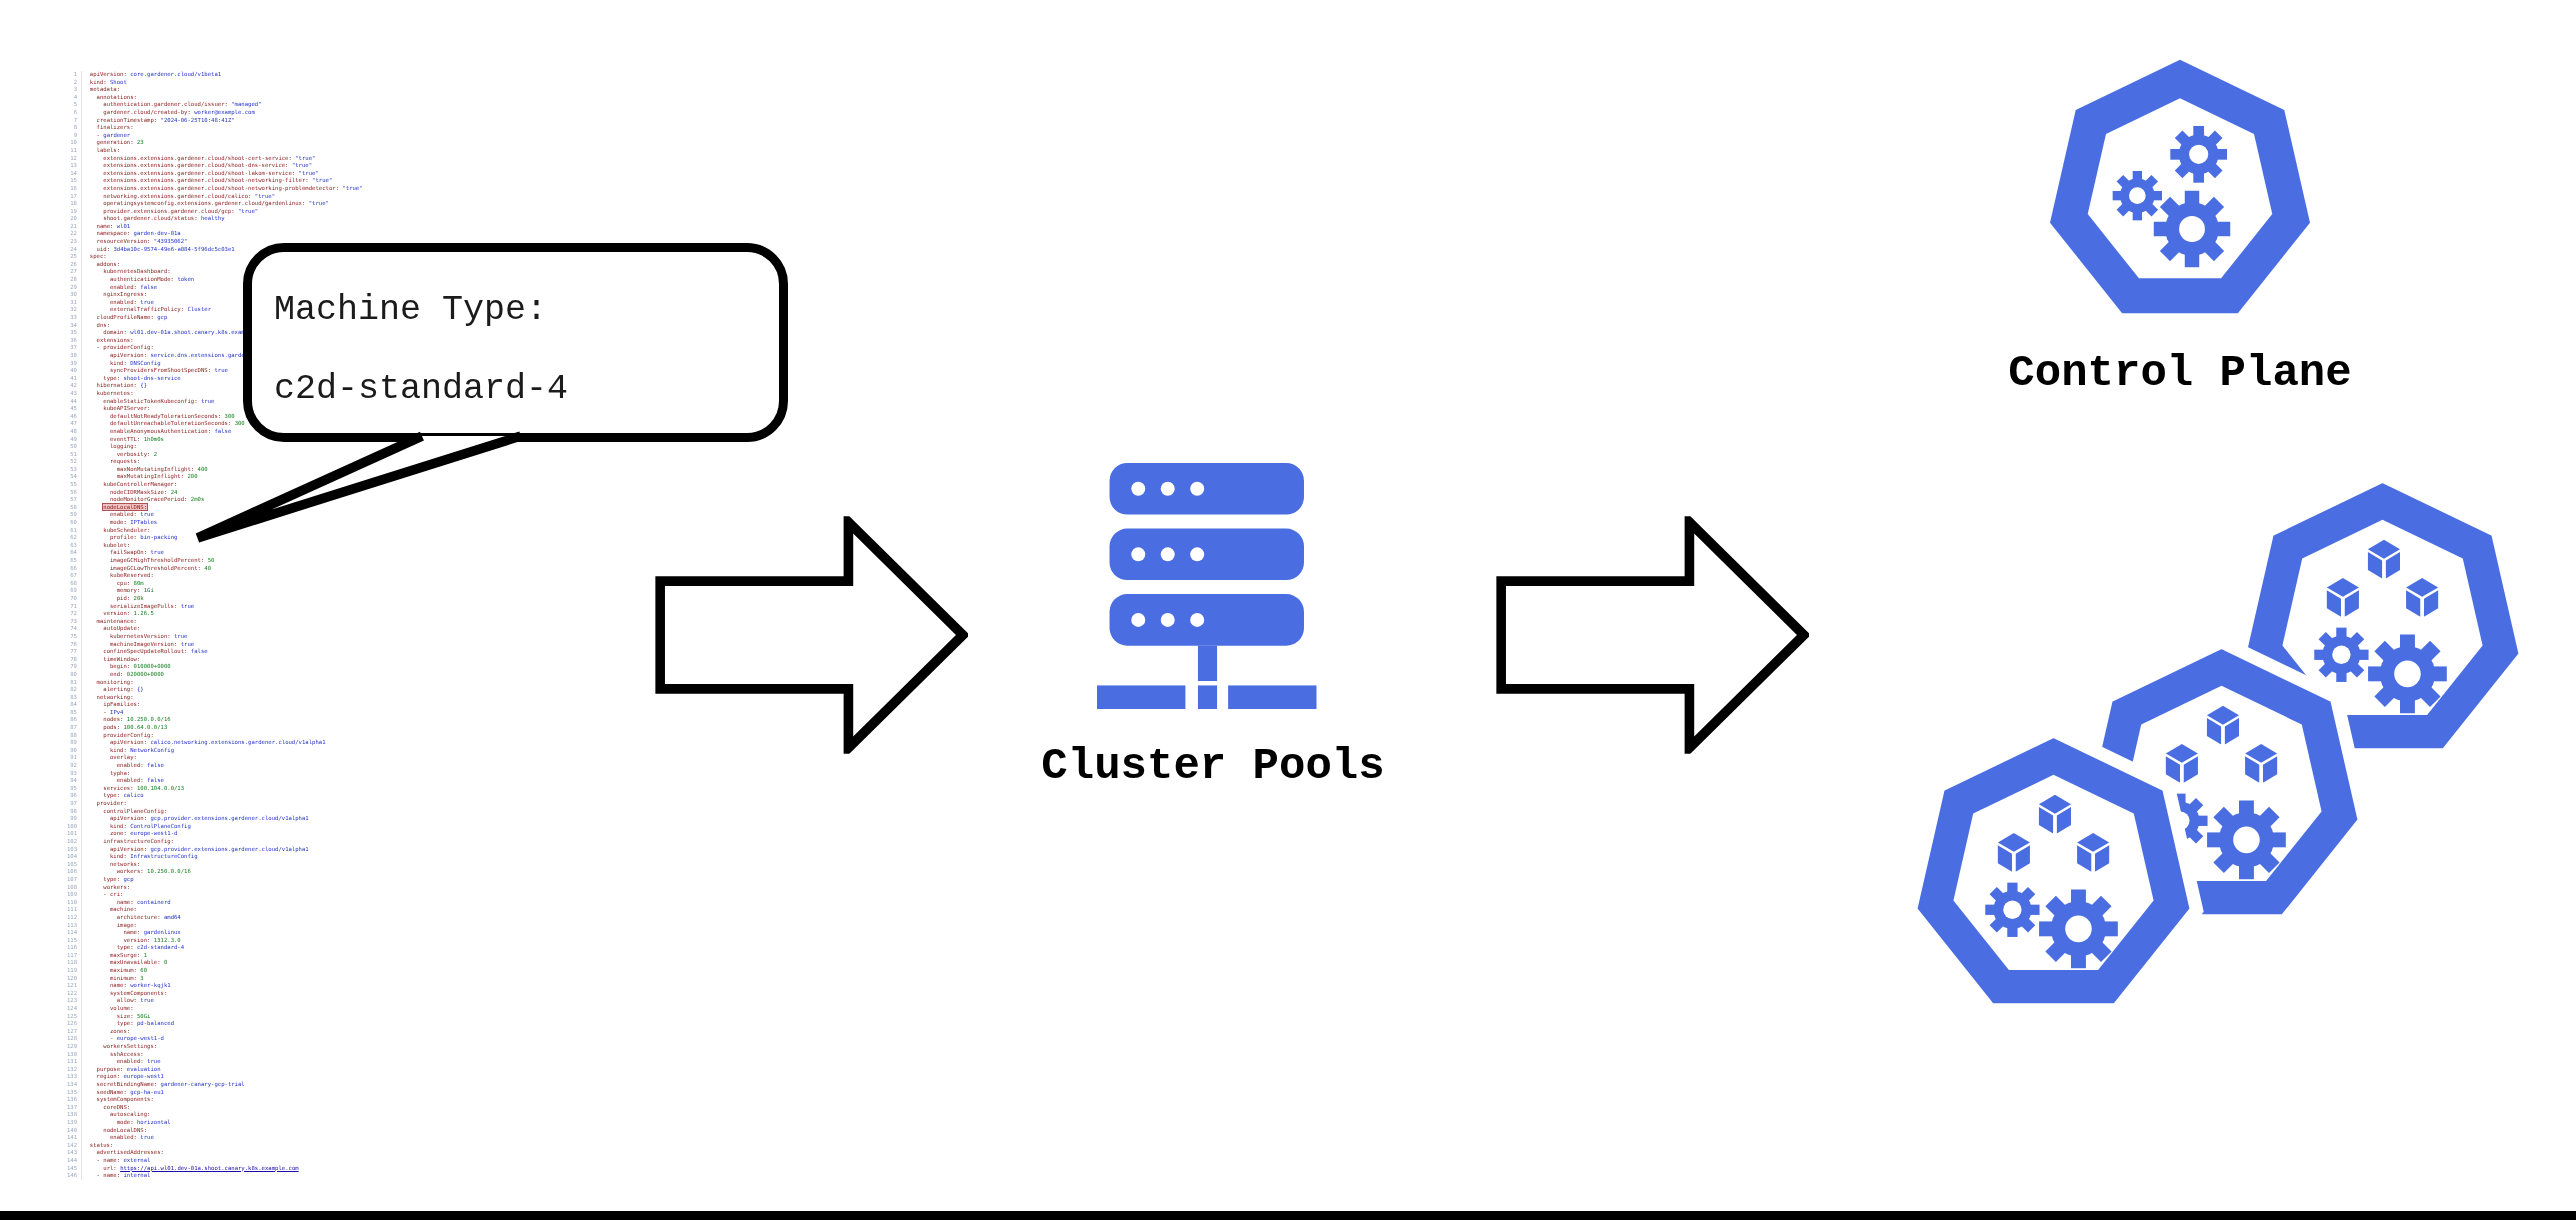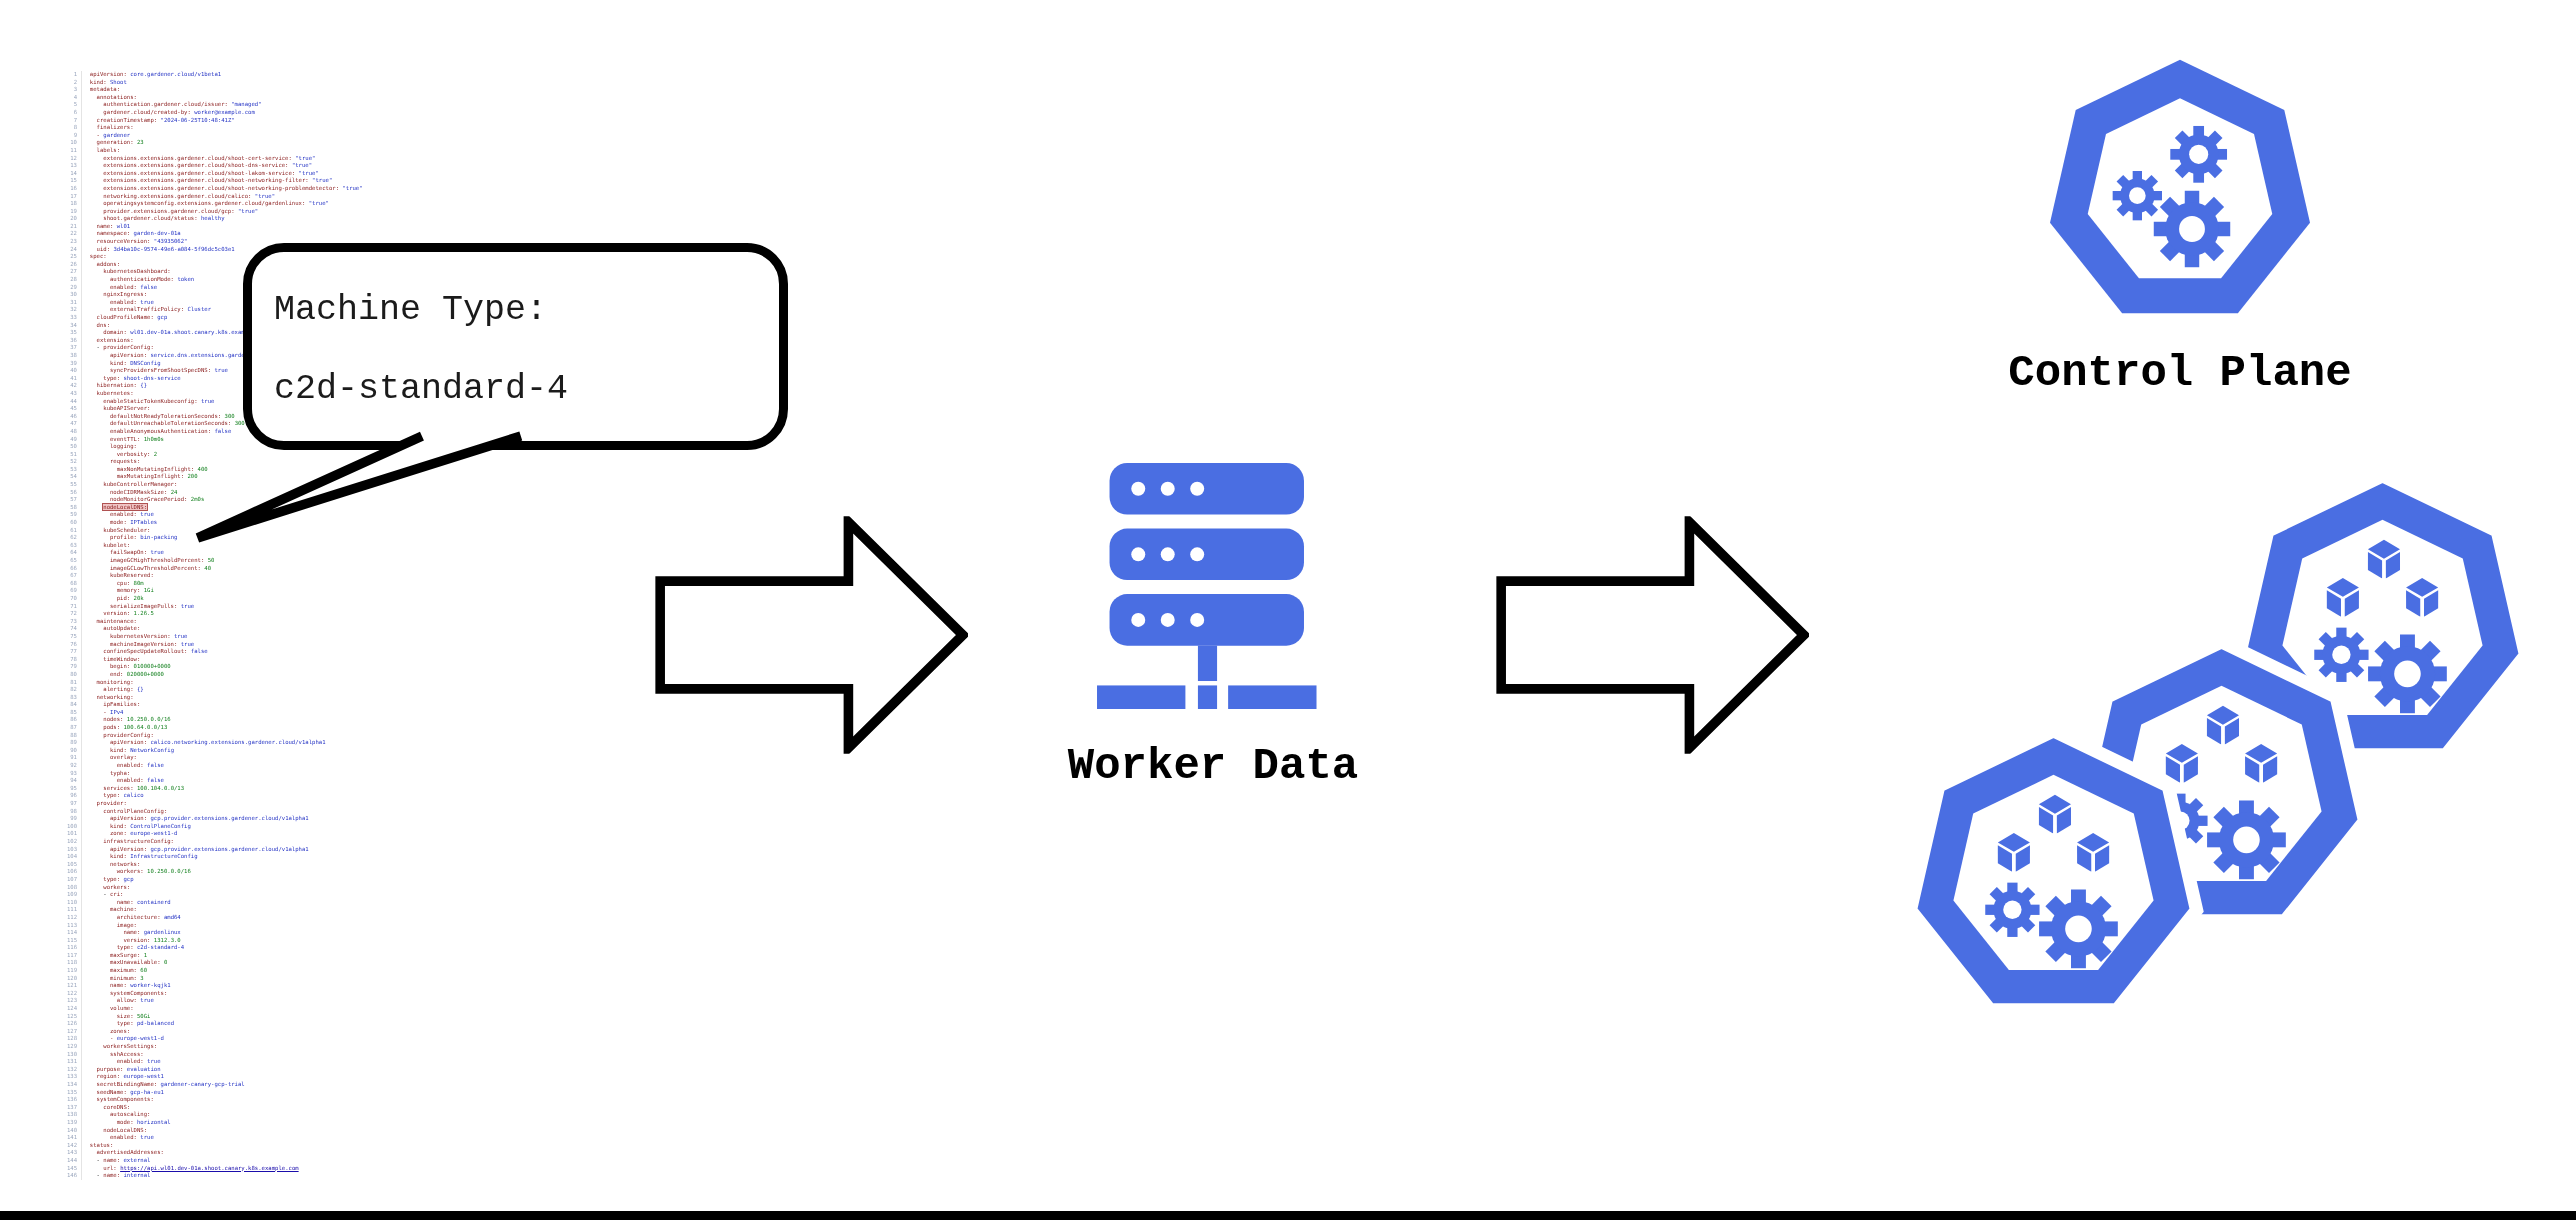--- a/index.html
+++ b/index.html
@@ -23,21 +23,21 @@
       border-right:0.7px solid #e4e4e4;padding-right:4.4px;margin-right:7.4px;}
   .k{color:var(--key);}
   .v{color:var(--val);}
   .b{color:var(--val);}
   .n{color:var(--num);}
   .u{color:var(--link);text-decoration:underline;}
   .hl{background:#f0c4c4;outline:0.7px solid #b05252;}
   
   .bubble{position:absolute;left:243px;top:243px;width:508px;height:181px;
           background:#fff;border:9.6px solid var(--edge);border-radius:41px;z-index:3;
-          padding:8px 0 0 19px;}
+          padding:0 0 0 19px;}
   .bubble .t1{position:absolute;left:22px;top:38px;font-size:35px;color:#1b1b1b;}
   .bubble .t2{position:absolute;left:22px;top:117px;font-size:35px;color:#1b1b1b;}
   .overlay{position:absolute;left:0;top:0;width:2576px;height:1221px;z-index:4;pointer-events:none;}
   
   .biglabel{position:absolute;transform:translateX(-50%);font-size:44px;font-weight:bold;
             color:#000;white-space:nowrap;z-index:6;}
   .icon{position:absolute;z-index:5;}
   .bottombar{position:absolute;left:0;top:1211px;width:2576px;height:9.6px;background:var(--edge);z-index:8;}
 </style>
 </head>
@@ -116,21 +116,21 @@
         <circle cx="96" cy="35" r="9.5"></circle>
         <circle cx="136" cy="35" r="9.5"></circle>
       <circle cx="56" cy="124" r="9.5"></circle>
         <circle cx="96" cy="124" r="9.5"></circle>
         <circle cx="136" cy="124" r="9.5"></circle>
       <circle cx="56" cy="213" r="9.5"></circle>
         <circle cx="96" cy="213" r="9.5"></circle>
         <circle cx="136" cy="213" r="9.5"></circle>
     </g>
   </svg>
-  <div class="biglabel" style="left:1213px;top:741px">Worker Data</div>
+  <div class="biglabel" style="left:1213px;top:741px">Cluster Pools</div>
 
   <svg class="icon" style="left:1496px;top:516px" width="313" height="238" viewBox="0 0 424 322">
       <use href="#block-arrow"></use>
     </svg>
 
   <svg class="icon" style="left:2040px;top:53px" width="280" height="280" viewBox="0 0 380 380">
       <use href="#cp-hept"></use>
     </svg>
   <div class="biglabel" style="left:2180px;top:348px">Control Plane</div>
 

